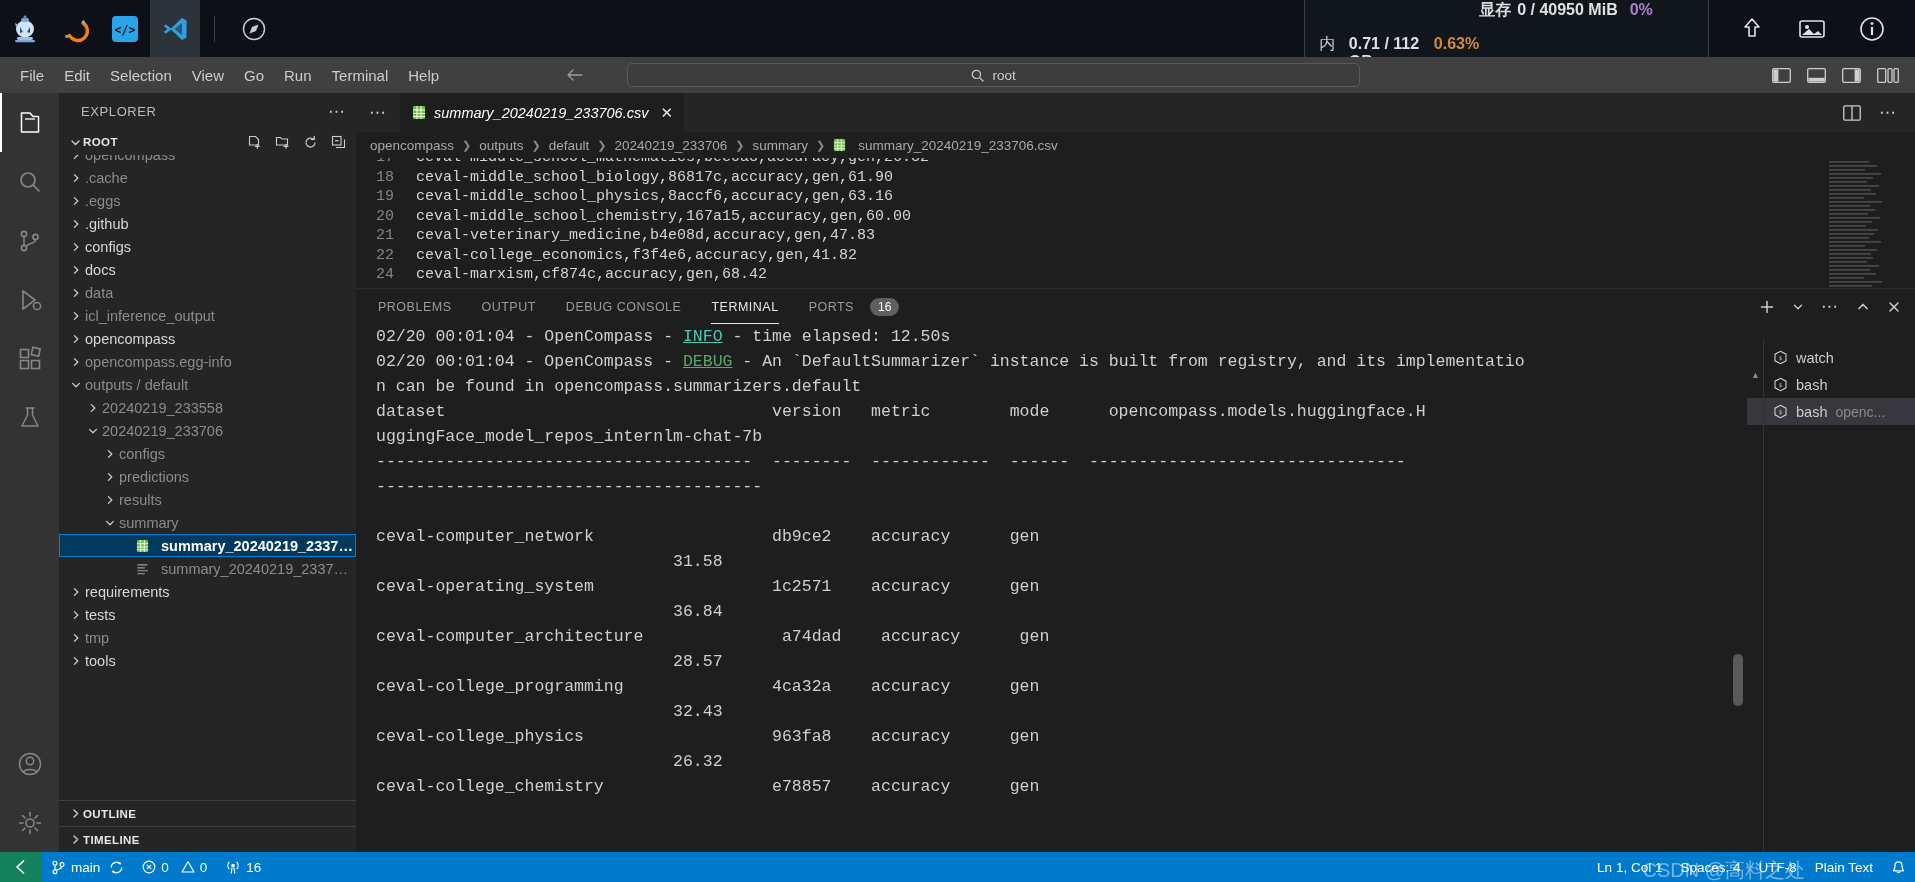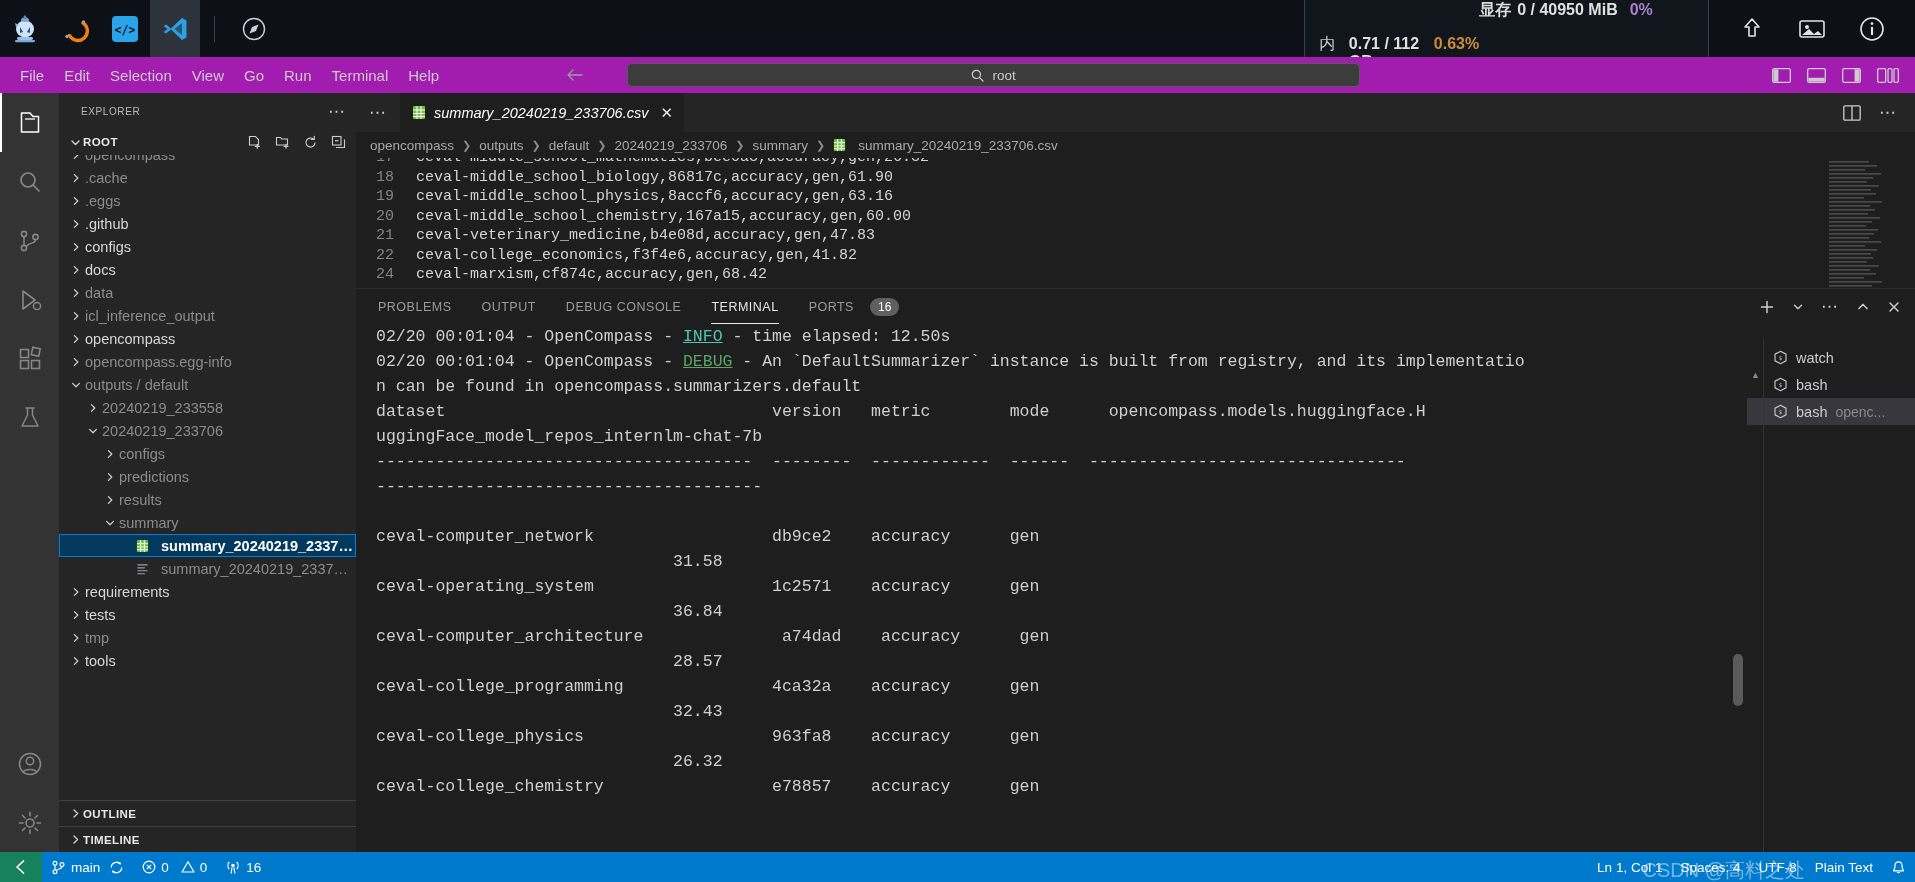--- a/index.html
+++ b/index.html
@@ -28,21 +28,21 @@
   .memval{color:#e0e0e0;font-weight:bold;margin-left:6px;}
   .mempct{color:#d08b3a;font-weight:bold;margin-left:12px;margin-top:35px;}
   .vramval{color:#e0e0e0;font-weight:bold;margin-left:6px;}
   .vrampct{color:#b07fd0;font-weight:bold;margin-left:12px;}
   .statline{display:flex;}
   .statcell{display:flex;align-items:baseline;}
   .statcell.left{width:160px;}
   .osglyph{width:34px;height:34px;display:flex;align-items:center;justify-content:center;cursor:pointer;}
 
   
-  .menubar{height:36px;background:#a21caf;display:flex;align-items:center;flex:0 0 36px;position:relative;gap:20px;}
+  .menubar{height:36px;background:#404040;display:flex;align-items:center;flex:0 0 36px;position:relative;gap:20px;}
   .menuitems{display:flex;align-items:center;padding-left:10px;}
   .menuitem{font-size:15px;color:#cccccc;padding:4px 10px;cursor:pointer;border-radius:3px;}
   .navarrows{display:flex;align-items:center;gap:20px;margin-left:96px;color:#9d9d9d;}
   .qinput{
     margin-left:22px;width:733px;height:24px;background:#3c3c3c;border:1px solid #5a5a5a;border-radius:5px;
     display:flex;align-items:center;justify-content:center;gap:8px;color:#cccccc;font-size:13.5px;cursor:text;
   }
   .winctl{margin-left:auto;display:flex;align-items:center;gap:16px;padding-right:16px;color:#cccccc;}
 
   
@@ -51,21 +51,21 @@
   
   .activity{width:59px;background:#333333;display:flex;flex-direction:column;align-items:center;flex:0 0 59px;}
   .actitem{width:59px;height:59px;display:flex;align-items:center;justify-content:center;cursor:pointer;color:#868686;position:relative;}
   .actitem.active{color:#ffffff;}
   .actitem.active::before{content:"";position:absolute;left:0;top:0;bottom:0;width:2px;background:#ffffff;}
   .actspacer{flex:1;}
 
   
   .explorer{width:297px;background:#252526;display:flex;flex-direction:column;flex:0 0 297px;min-height:0;}
   .exphead{height:36px;display:flex;align-items:center;padding:0 10px 0 22px;}
-  .exptitle{font-size:10px;letter-spacing:.6px;color:#bbbbbb;text-align:right;}
+  .exptitle{font-size:13px;letter-spacing:.6px;color:#bbbbbb;text-align:right;}
   .expdots{margin-left:auto;color:#cccccc;font-size:17px;cursor:pointer;letter-spacing:1px;}
   .roothdr{height:26px;display:flex;align-items:center;padding-left:8px;padding-right:10px;cursor:pointer;}
   .roothdr .chev{width:16px;color:#cccccc;font-size:11px;display:flex;justify-content:center;}
   .roothdr .rlbl{font-size:11.5px;font-weight:bold;color:#e7e7e7;letter-spacing:.4px;}
   .rootacts{margin-left:auto;display:flex;gap:13px;color:#cccccc;}
   .tree{flex:1;overflow:hidden;position:relative;}
   .trow{height:23px;display:flex;align-items:center;font-size:14.5px;color:#cccccc;cursor:pointer;white-space:nowrap;position:relative;}
   .trow.sel{background:#04395e;outline:1px solid #007fd4;outline-offset:-1px;color:#ffffff;}
   .trow .tchev{width:18px;display:flex;justify-content:center;align-items:center;color:#cccccc;font-size:10px;flex:0 0 18px;}
   .trow .tname{overflow:hidden;text-overflow:ellipsis;}

